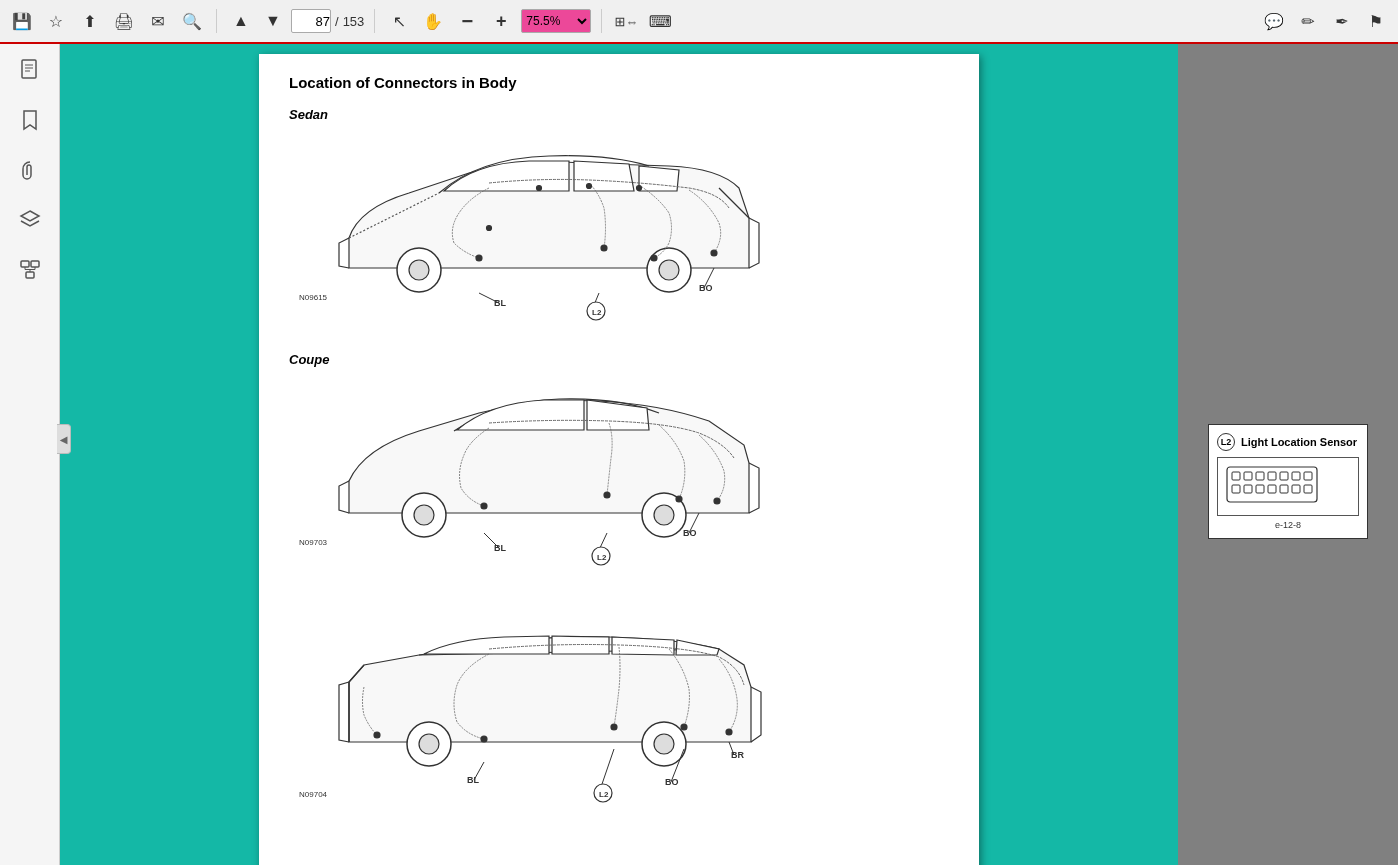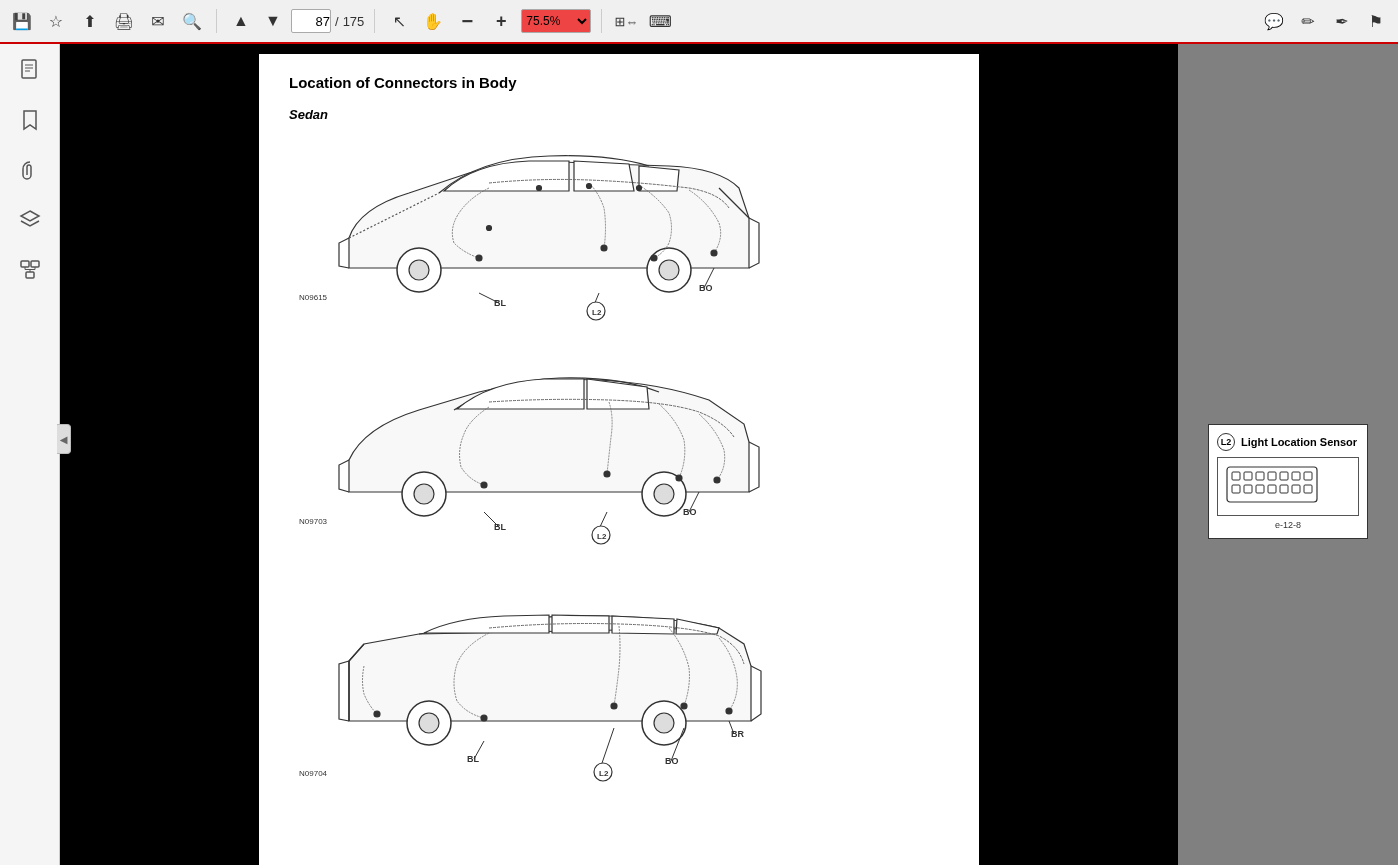--- a/index.html
+++ b/index.html
@@ -41,21 +41,21 @@
     }
     .page-total {
       font-size: 13px;
       color: #333;
     }
     .zoom-select {
       width: 70px; height: 24px;
       border: 1px solid #aaa;
       font-size: 12px;
       border-radius: 2px;
-      background: #ef4444;
+      background: #ec4899;
     }
     .toolbar-spacer { flex: 1; }
 
     
     #main {
       display: flex;
       width: 100%;
       height: calc(865px - 44px);
     }
 
@@ -94,21 +94,21 @@
       cursor: pointer;
       font-size: 10px;
       color: #666;
       z-index: 10;
     }
 
     
     #doc-area {
       flex: 1;
       height: 100%;
-      background: #000000;
+      background: #14b8a6;
       display: flex;
       justify-content: center;
       overflow: auto;
     }
 
     
     #page {
       background: white;
       width: 720px;
       min-height: 820px;
@@ -202,21 +202,21 @@
   <div class="toolbar-icon">✉</div>
   <div class="toolbar-icon">🔍</div>
 
   <div class="toolbar-sep"></div>
 
   <div class="toolbar-nav">
     <div class="toolbar-icon">▲</div>
     <div class="toolbar-icon">▼</div>
     <input class="page-input" value="87" style="">
     <span class="page-total">/</span>
-    <span class="page-total">175</span>
+    <span class="page-total">153</span>
   </div>
 
   <div class="toolbar-sep"></div>
 
   <div class="toolbar-icon">↖</div>
   <div class="toolbar-icon">✋</div>
   <div class="toolbar-icon" style="font-size:20px;font-weight:bold;">−</div>
   <div class="toolbar-icon" style="font-size:18px;font-weight:bold;">+</div>
   <select class="zoom-select">
     <option>75.5%</option>
@@ -340,20 +340,21 @@
 
             <circle cx="307" cy="183" r="9" fill="white" stroke="#333" stroke-width="1.2"></circle>
             <text x="303" y="187" font-size="8" font-weight="bold" fill="#333">L2</text>
 
             <text x="410" y="163" font-size="9" font-weight="bold" fill="#333">BO</text>
           </svg>
         </div>
       </div>
 
       <div class="diagram-container">
+        <div class="section-label">Coupe</div>
         <div class="car-area">
           <svg viewBox="0 0 480 200" width="480" height="200">
             <g stroke="#333" fill="none" stroke-width="1.2">
 
               <path d="M60,140 L60,108 Q75,75 130,58 L190,40 Q250,25 310,28 Q370,31 420,48 L455,72 L460,90 L460,140 Z" fill="#f8f8f8"></path>
 
               <path d="M165,58 Q210,28 270,26 Q330,24 370,40"></path>
 
               <path d="M168,57 Q200,30 255,27 L295,27 L295,57 Z" fill="white" stroke="#333"></path>
               <path d="M298,27 L358,35 L360,57 L298,57 Z" fill="white" stroke="#333"></path>

